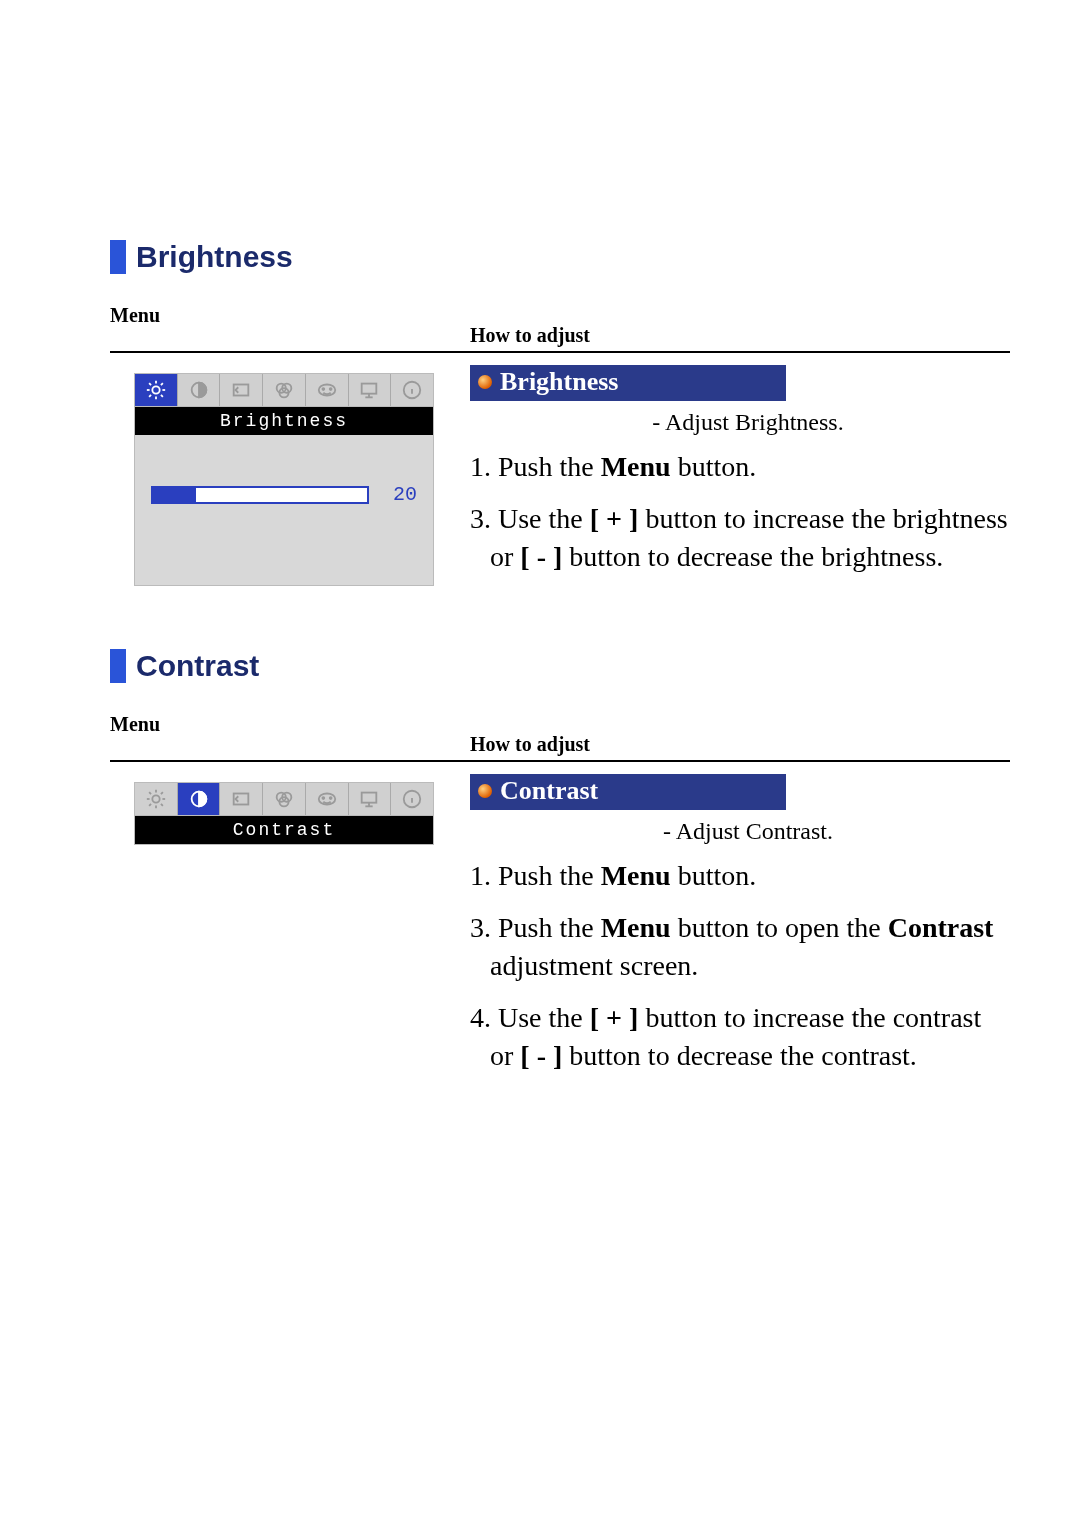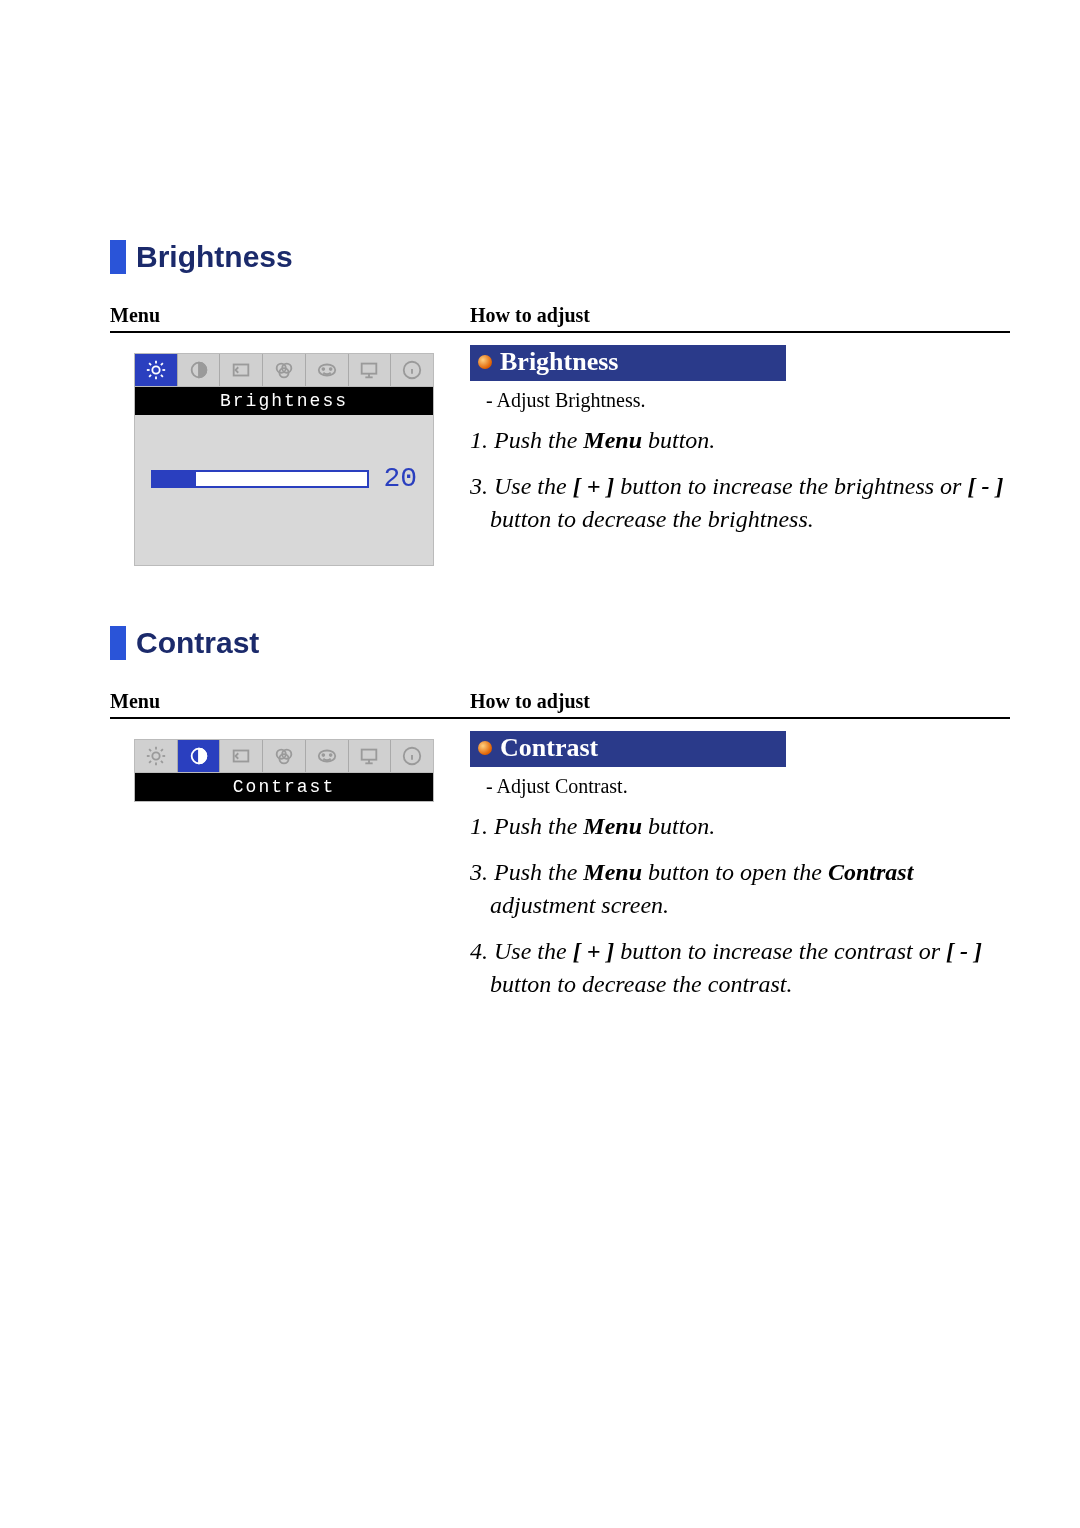--- a/index.html
+++ b/index.html
@@ -40,20 +40,21 @@
     margin-bottom: 12px;
     font-weight: bold;
     font-size: 20px;
   }
   .col-menu {
     width: 360px;
     flex: 0 0 360px;
   }
   .col-adjust {
     flex: 1;
+    margin-top: 20px;
   }
   .columns-body {
     display: flex;
     align-items: flex-start;
   }
   .col-body-menu {
     width: 360px;
     flex: 0 0 360px;
     padding-top: 8px;
     padding-right: 20px;
@@ -78,29 +79,29 @@
     margin-right: 8px;
     flex: 0 0 auto;
   }
   .sub-heading-text {
     color: #fff;
     font-family: "Times New Roman", serif;
     font-weight: bold;
     font-size: 26px;
   }
   .desc {
-    font-size: 20px;
+    font-size: 24px;
     padding-left: 24px;
     text-indent: -12px;
     margin: 4px 0 12px 4px;
+    text-align: center;
   }
   .steps {
-    font-size: 24px;
+    font-size: 28px;
     line-height: 1.35;
-    font-style: italic;
   }
   .step {
     margin: 8px 0 14px 0;
     padding-left: 20px;
     text-indent: -20px;
   }
   .osd {
     width: 300px;
     background: #d8d8d8;
     border: 1px solid #bbb;
@@ -162,21 +163,21 @@
   .osd-slider-fill {
     position: absolute;
     left: 0;
     top: 0;
     bottom: 0;
     background: #2a3fbf;
   }
   .osd-value {
     font-family: "Courier New", monospace;
     color: #2a3fbf;
-    font-size: 28px;
+    font-size: 20px;
     min-width: 36px;
     text-align: right;
   }
 </style>
 </head>
 <body>
 
 <div class="page">
 
   <div class="section">

